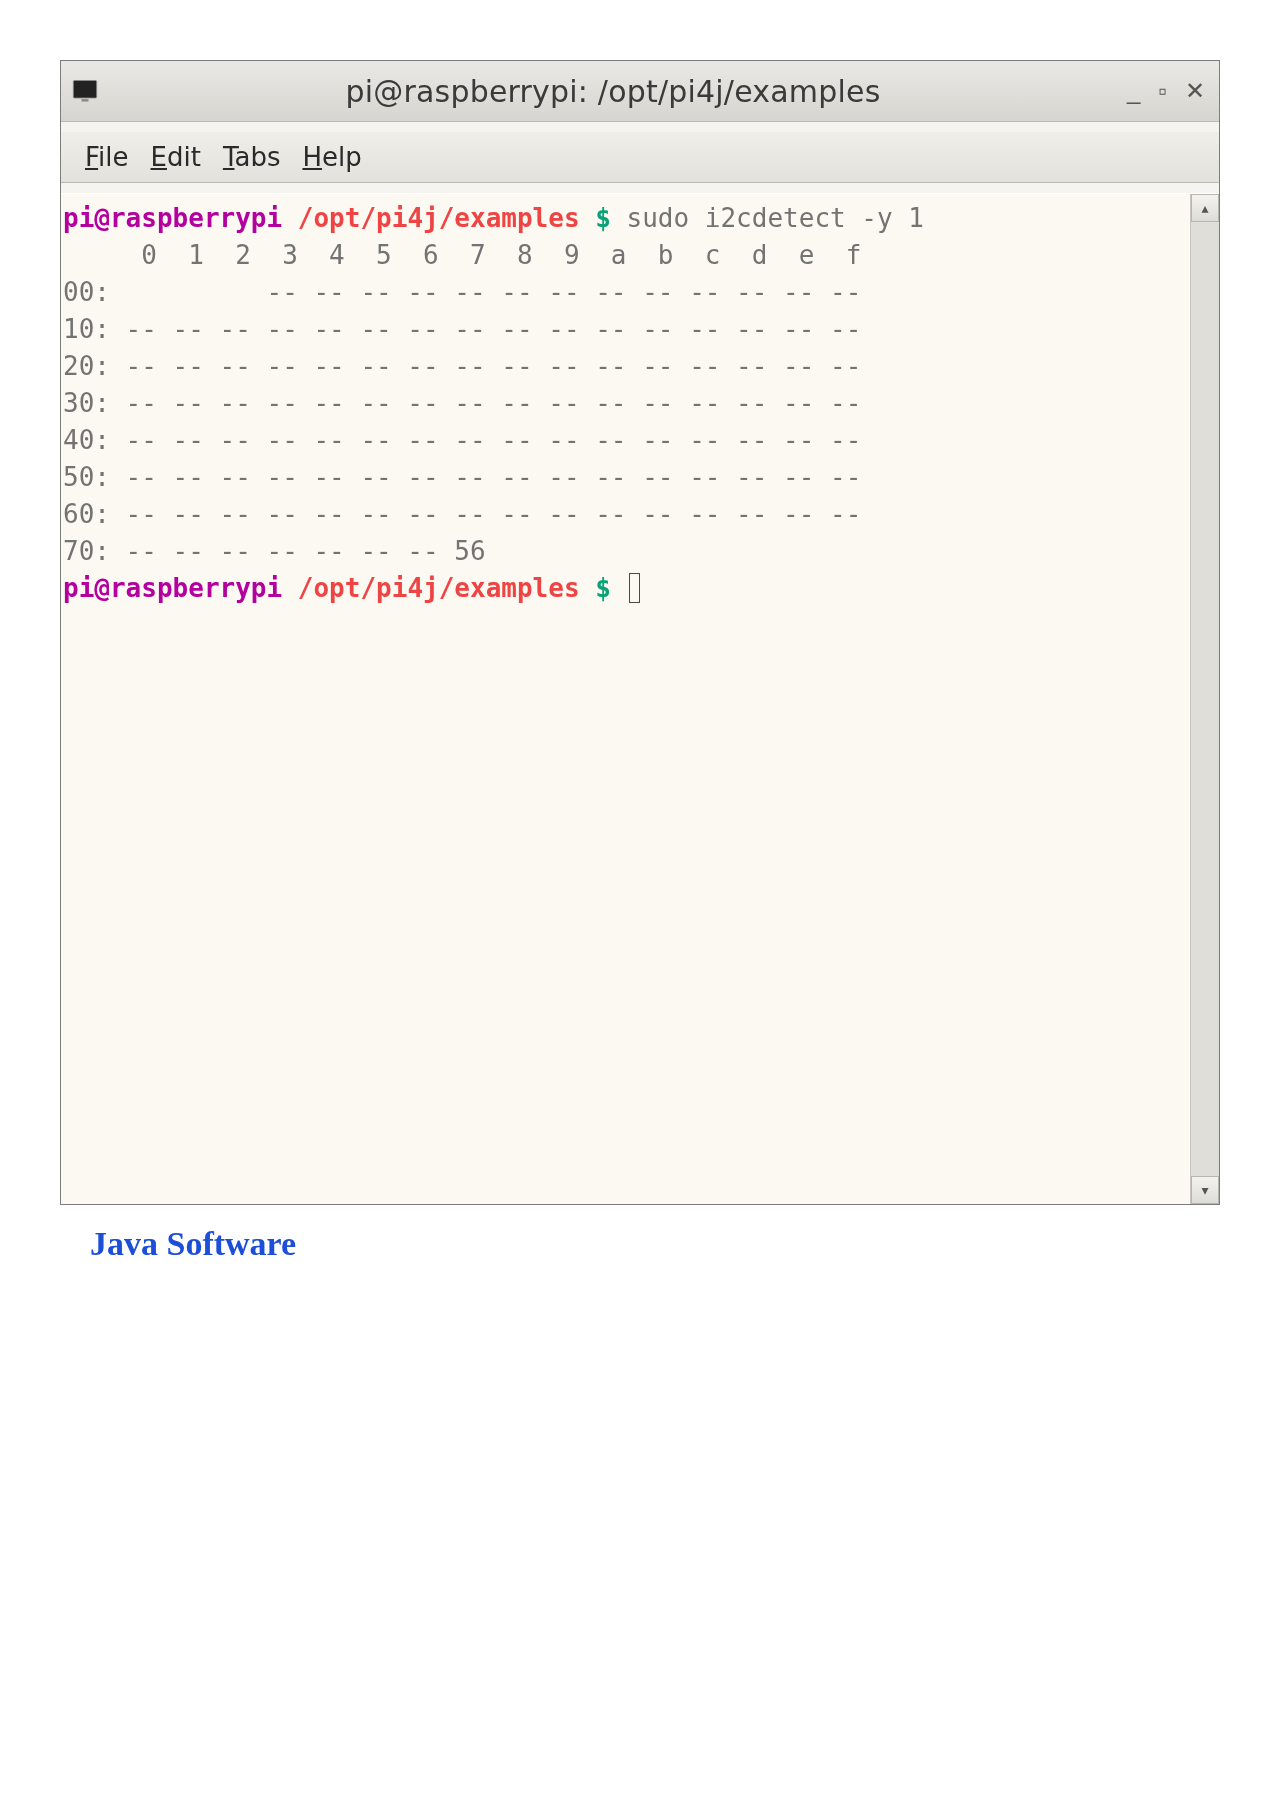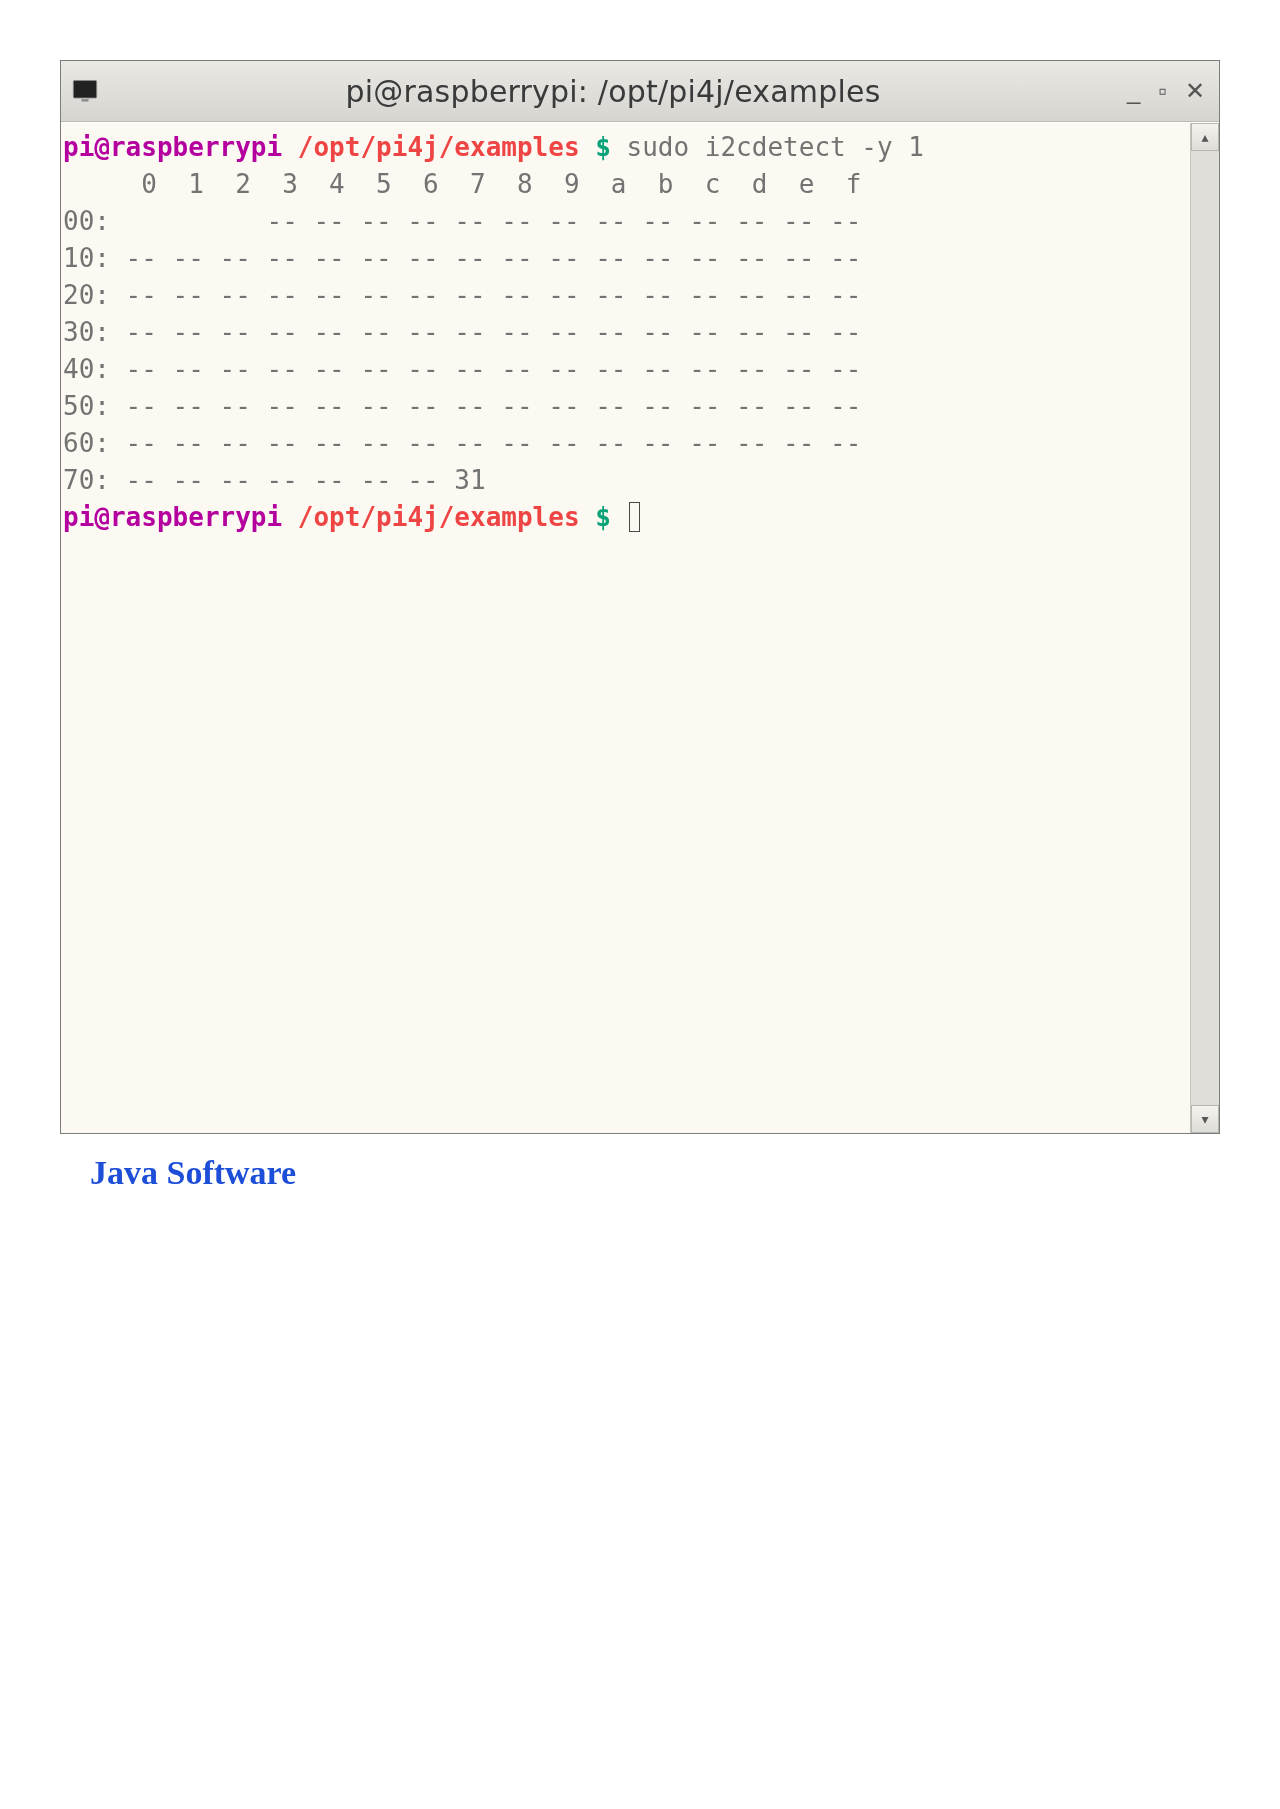--- a/index.html
+++ b/index.html
@@ -19,20 +19,21 @@
   }
 
   
   .term-window {
     width: 100%;
     border: 1px solid #7c7c7c;
     box-sizing: border-box;
     display: flex;
     flex-direction: column;
     background: #f5f4f1;
+    gap: 10px;
   }
   .term-titlebar {
     height: 60px;
     background: linear-gradient(#e9e8e4, #d6d5d0);
     display: flex;
     align-items: center;
     border-bottom: 1px solid #bcbab4;
     position: relative;
   }
   .term-icon {
@@ -194,32 +195,38 @@
         </svg>
       </span>
       <span class="term-title">pi@raspberrypi: /opt/pi4j/examples</span>
       <div class="term-winbtns">
         <span>_</span>
         <span>▫</span>
         <span>✕</span>
       </div>
     </div>
 
+    <div class="term-menubar">
+      <span class="menu-item"><u>F</u><span>ile</span></span>
+      <span class="menu-item"><u>E</u><span>dit</span></span>
+      <span class="menu-item"><u>T</u><span>abs</span></span>
+      <span class="menu-item"><u>H</u><span>elp</span></span>
+    </div>
 
     <div class="term-body-wrap">
       <div class="term-body" id="terminal-body"><span class="prompt-user">pi@raspberrypi</span> <span class="prompt-path">/opt/pi4j/examples</span> <span class="prompt-dollar">$</span> <span class="cmd">sudo i2cdetect -y 1</span>
 <span class="cmd">     0  1  2  3  4  5  6  7  8  9  a  b  c  d  e  f</span>
 <span class="cmd">00:          -- -- -- -- -- -- -- -- -- -- -- -- --</span>
 <span class="cmd">10: -- -- -- -- -- -- -- -- -- -- -- -- -- -- -- --</span>
 <span class="cmd">20: -- -- -- -- -- -- -- -- -- -- -- -- -- -- -- --</span>
 <span class="cmd">30: -- -- -- -- -- -- -- -- -- -- -- -- -- -- -- --</span>
 <span class="cmd">40: -- -- -- -- -- -- -- -- -- -- -- -- -- -- -- --</span>
 <span class="cmd">50: -- -- -- -- -- -- -- -- -- -- -- -- -- -- -- --</span>
 <span class="cmd">60: -- -- -- -- -- -- -- -- -- -- -- -- -- -- -- --</span>
-<span class="cmd">70: -- -- -- -- -- -- -- 31</span>
+<span class="cmd">70: -- -- -- -- -- -- -- 56</span>
 <span class="prompt-user">pi@raspberrypi</span> <span class="prompt-path">/opt/pi4j/examples</span> <span class="prompt-dollar">$</span> <span class="cursor-box"></span></div>
       <div class="term-scrollbar">
         <div class="sb-btn">▴</div>
         <div class="sb-track"></div>
         <div class="sb-btn">▾</div>
       </div>
     </div>
 
   </div>
 

